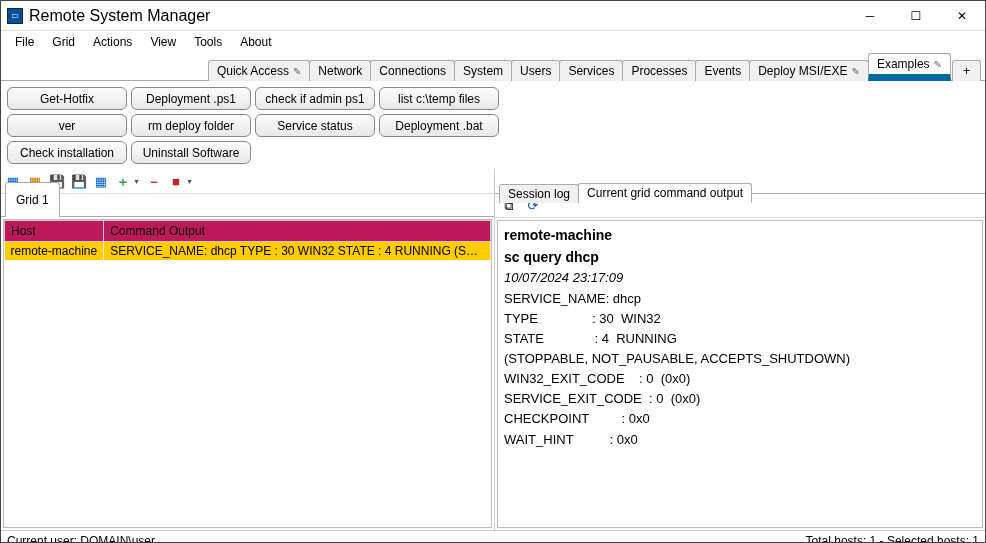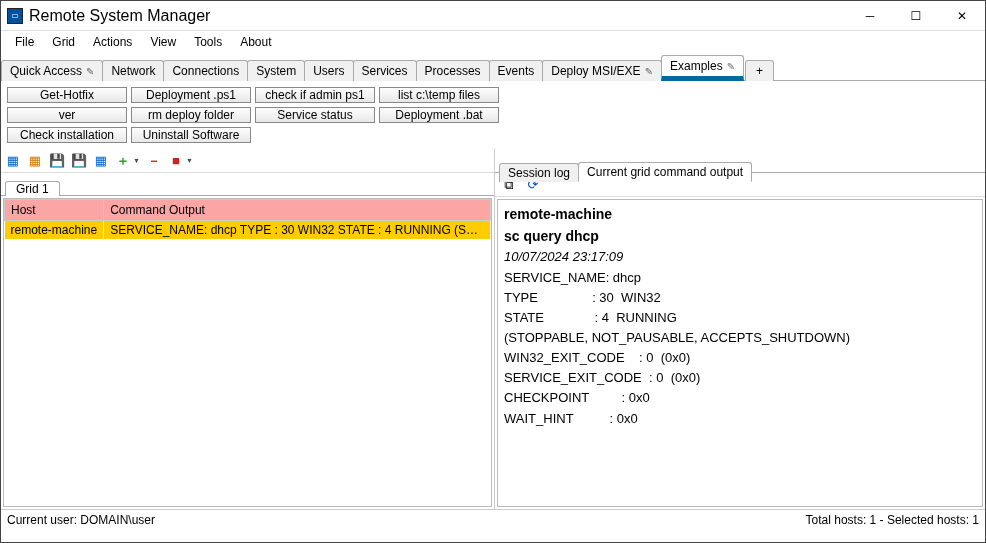--- a/index.html
+++ b/index.html
@@ -44,66 +44,67 @@
     display:flex;
     align-items:center;
     padding: 0 6px;
     gap: 2px;
   }
   .menu-item { padding: 2px 8px; font-size:12px;}
   
   .tabstrip {
     display:flex;
     align-items:flex-end;
-    padding: 4px 4px 0 0;
+    padding: 4px 4px 0 10px;
     border-bottom: 1px solid #aaa;
     height: 28px;
     gap:0;
+    justify-content:flex-end;
   }
   .tabstrip .tab {
     padding: 3px 8px;
     border: 1px solid #aaa;
     border-bottom: none;
     background: #f0f0f0;
     margin-right: -1px;
     font-size:12px;
     display:flex;
     align-items:center;
     gap:4px;
     border-radius: 3px 3px 0 0;
     position:relative;
     top:1px;
   }
   .tabstrip .tab.active {
     background:#fff;
-    border-bottom: 5px solid #0369a1;
+    border-bottom: 7px solid #0369a1;
     z-index:2;
   }
   .tabstrip .tab .pencil { font-size:10px; opacity:.6;}
   .tabstrip .addtab {
     padding: 3px 10px;
     border: 1px solid #aaa;
     border-bottom:none;
     background:#f0f0f0;
     border-radius:3px 3px 0 0;
     margin-left:2px;
     position:relative;top:1px;
   }
   
   .button-grid {
     padding: 6px;
     display:grid;
     grid-template-columns: repeat(4, 120px);
     gap: 4px;
   }
   .ex-btn {
-    height: 16px;
+    height: 23px;
     border: 1px solid #888;
     background: linear-gradient(#fdfdfd,#e8e8e8);
-    border-radius:0;
+    border-radius:6px;
     font-size:12px;
     display:flex;
     align-items:center;
     justify-content:center;
   }
   
   .main-split {
     display:flex;
     height: calc(543px - 30px - 22px - 28px - 83px - 20px);
   }
@@ -135,39 +136,39 @@
   .dropdown-handle{font-size:7px;opacity:.7;margin-left:-4px;}
   
   .gridtabrow {
     display:flex;
     align-items:flex-end;
     padding: 3px 4px 0 4px;
     border-bottom:1px solid #aaa;
     height:23px;
   }
   .gridtab {
-    padding:0 10px;
+    padding:10px 10px;
     border:1px solid #aaa;
     border-bottom:none;
     background:#fff;
     border-radius:3px 3px 0 0;
     font-size:12px;
     position:relative;top:1px;
   }
   
   .grid-table {
     flex:1;
     overflow:auto;
     border: 1px solid #bbb;
     margin:2px;
   }
   .grid-table table { border-collapse:collapse; width:100%; font-size:12px;}
   .grid-table th {
     text-align:left;
-    background:#fca5a5;
+    background:#be185d;
     border:1px solid #ccc;
     padding:3px 6px;
     font-weight:normal;
   }
   .grid-table td {
     padding:2px 6px;
     border-right:1px solid #eee;
     white-space:nowrap;
     overflow:hidden;
     text-overflow:ellipsis;

